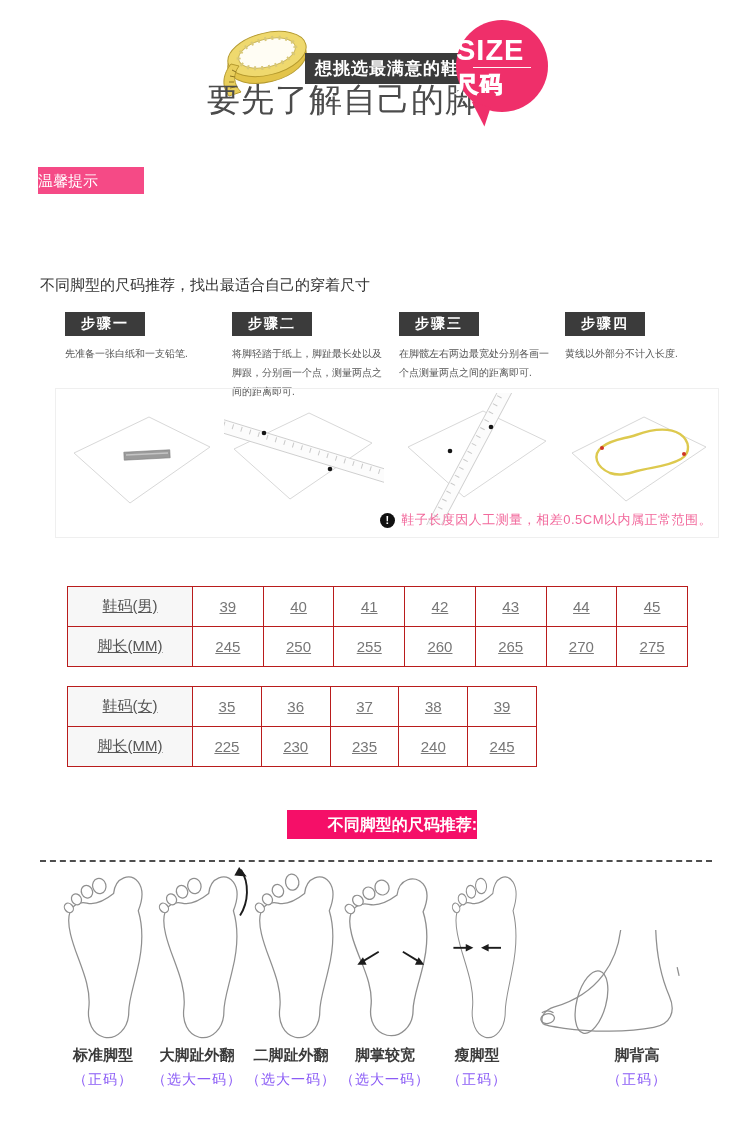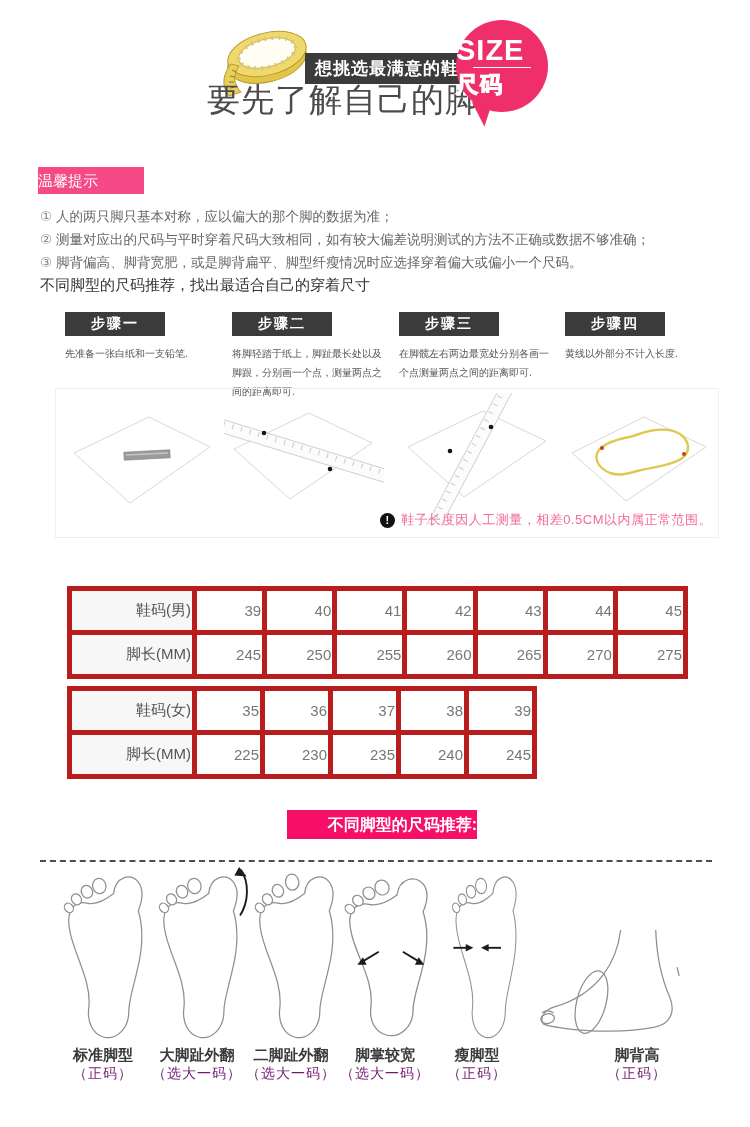--- a/index.html
+++ b/index.html
@@ -26,48 +26,48 @@
   .tips-btn{position:absolute;left:38px;top:167px;width:106px;height:27px;line-height:27px;
             background:var(--c-pink,#f54a86);color:#fff;font-size:15px;text-align:left;}
   .tips-list{position:absolute;left:40px;top:205px;width:680px;font-size:13.5px;color:#666;}
   .tips-list .tip{line-height:23px;}
   .tip .num{margin-right:4px;color:#888;}
 
   
   .steps-intro{position:absolute;left:40px;top:276px;font-size:15px;color:#333;}
   .step-col{position:absolute;top:312px;}
   .step-col .lbl{display:inline-block;background:#3b3b3b;color:#fff;font-size:14px;
-                 font-weight:bold;padding:3px 26px;letter-spacing:2px;}
+                 font-weight:bold;padding:3px 16px;letter-spacing:2px;}
   .step-col .desc{margin-top:8px;font-size:10px;color:#555;line-height:19px;}
   .c1{left:65px;width:172px;} .c2{left:232px;width:152px;}
   .c3{left:399px;width:152px;} .c4{left:565px;width:158px;}
 
   .illo-box{position:absolute;left:55px;top:388px;width:662px;height:148px;border:1px solid #efefef;}
   .illo{position:absolute;}
   .note{position:absolute;right:6px;bottom:8px;display:flex;align-items:center;font-size:13px;
         color:var(--c-note,#f2699c);letter-spacing:0.5px;}
   .note .excl{display:inline-block;width:15px;height:15px;line-height:15px;border-radius:50%;
         background:#111;color:#fff;font-size:11px;font-weight:bold;text-align:center;margin-right:6px;}
 
   
   table.size{position:absolute;border-collapse:collapse;table-layout:fixed;}
-  table.size td{border:5px solid #b91c1c;height:37px;text-align:right;font-size:15px;color:#777;}
+  table.size td{border:1px solid #b91c1c;height:37px;text-align:center;font-size:15px;color:#777;text-decoration:underline;}
   table.size td.lab{background:#f7f7f7;color:#555;width:125px;}
   .t-men{left:67px;top:586px;width:621px;}
   .t-women{left:67px;top:686px;width:470px;}
 
   
   .rec-btn{position:absolute;left:287px;top:810px;width:190px;height:29px;line-height:29px;
            background:var(--c-magenta,#f50f68);color:#fff;font-size:16px;font-weight:bold;text-align:right;}
   .dash-line{position:absolute;left:40px;top:860px;width:672px;border-top:2px dashed #4d4d4d;}
   .foot{position:absolute;top:866px;}
   .foot svg, .illo svg{display:block;}
   .foot-label{position:absolute;top:1046px;text-align:center;width:130px;font-family:Liberation Mono, monospace;}
   .foot-label .nm{font-size:15px;color:#3a3a3a;font-weight:bold;}
-  .foot-label .adv{font-size:14px;color:#701a75;letter-spacing:1px;}
+  .foot-label .adv{font-size:14px;color:#8b5cf6;margin-top:6px;letter-spacing:1px;}
 
   .stroke-g{stroke:#8f8f8f;fill:#fff;stroke-width:1.3;}
   .stroke-none{stroke:#8f8f8f;fill:none;stroke-width:1.3;}
   .arrow{stroke:#1c1c1c;stroke-width:2;fill:none;}
   .arrow-head{fill:#1c1c1c;stroke:none;}
 </style>
 </head>
 <body>
 
 <div class="page">
@@ -87,31 +87,20 @@
   <div class="big-title">要先了解自己的脚!</div>
 
   <div class="bubble">
     <div class="tail"></div>
     <div class="size">SIZE</div>
     <div class="rule"></div>
     <div class="cn">尺码</div>
   </div>
 
   <div class="tips-btn">温馨提示</div>
-  <div class="tips-list">
-    <div class="tip">
-      <span class="num">①</span><span>人的两只脚只基本对称，应以偏大的那个脚的数据为准；</span>
-    </div>
-    <div class="tip">
-      <span class="num">②</span><span>测量对应出的尺码与平时穿着尺码大致相同，如有较大偏差说明测试的方法不正确或数据不够准确；</span>
-    </div>
-    <div class="tip">
-      <span class="num">③</span><span>脚背偏高、脚背宽肥，或是脚背扁平、脚型纤瘦情况时应选择穿着偏大或偏小一个尺码。</span>
-    </div>
-  </div>
 
   <div class="steps-intro">不同脚型的尺码推荐，找出最适合自己的穿着尺寸</div>
 
   <div class="step-col c1">
     <span class="lbl">步骤一</span>
     <div class="desc">先准备一张白纸和一支铅笔.</div>
   </div>
   <div class="step-col c2">
     <span class="lbl">步骤二</span>
     <div class="desc">将脚轻踏于纸上，脚趾最长处以及脚跟，分别画一个点，测量两点之间的距离即可.</div>

